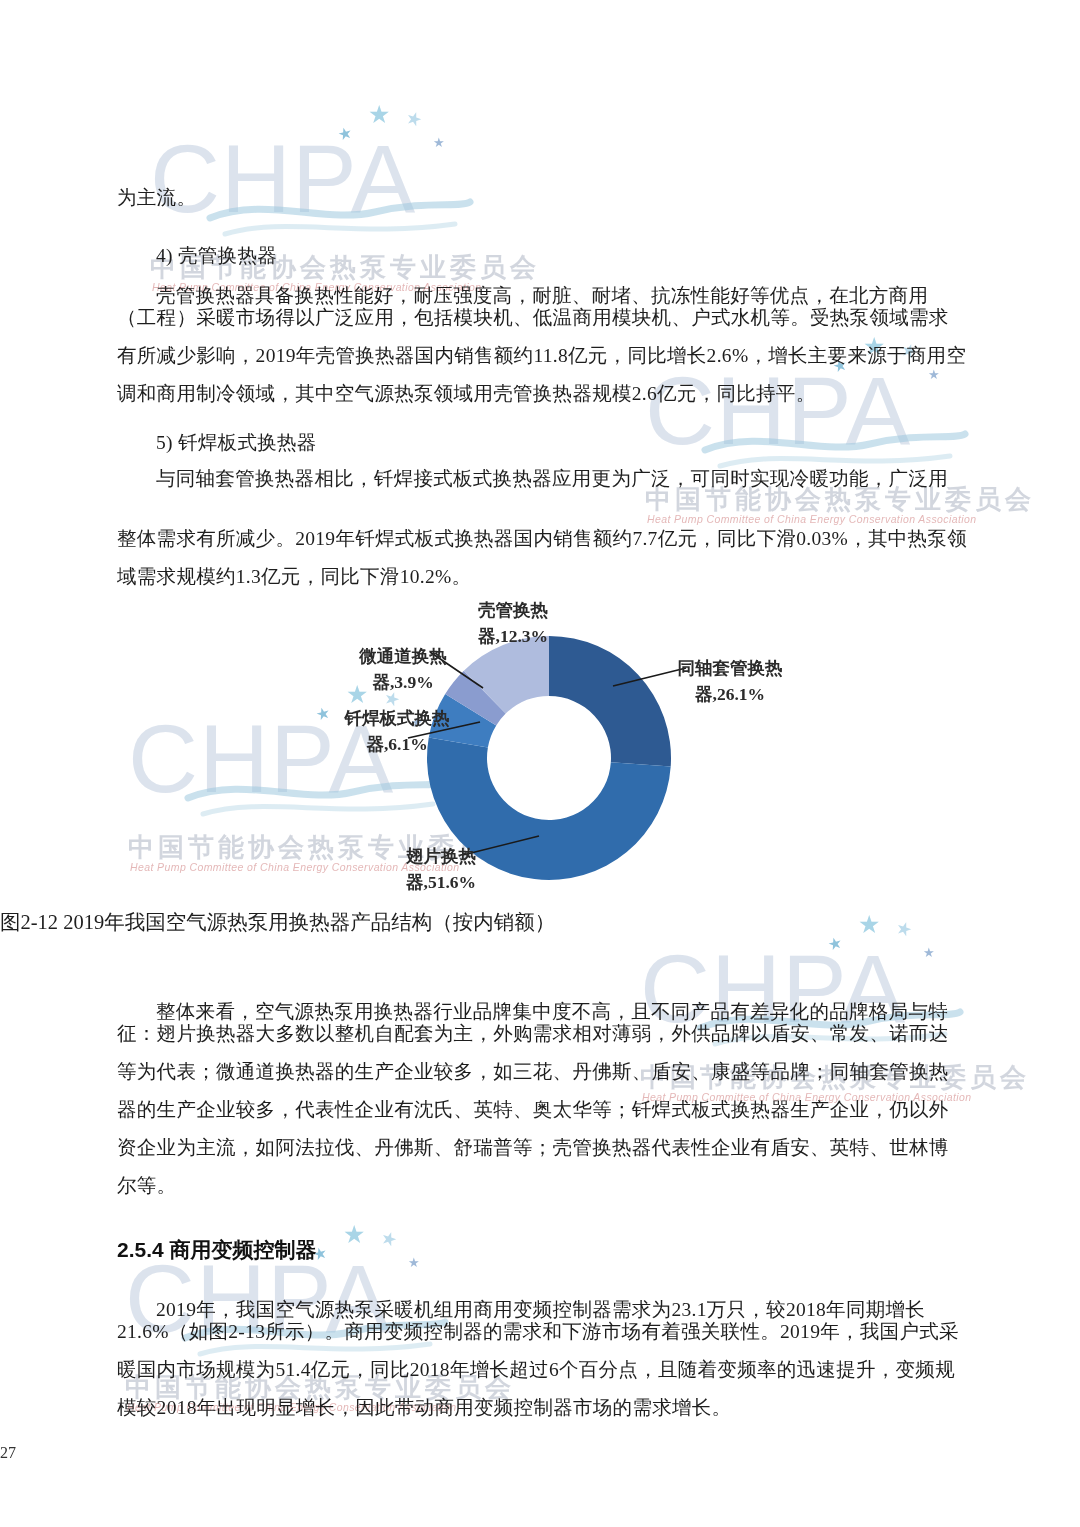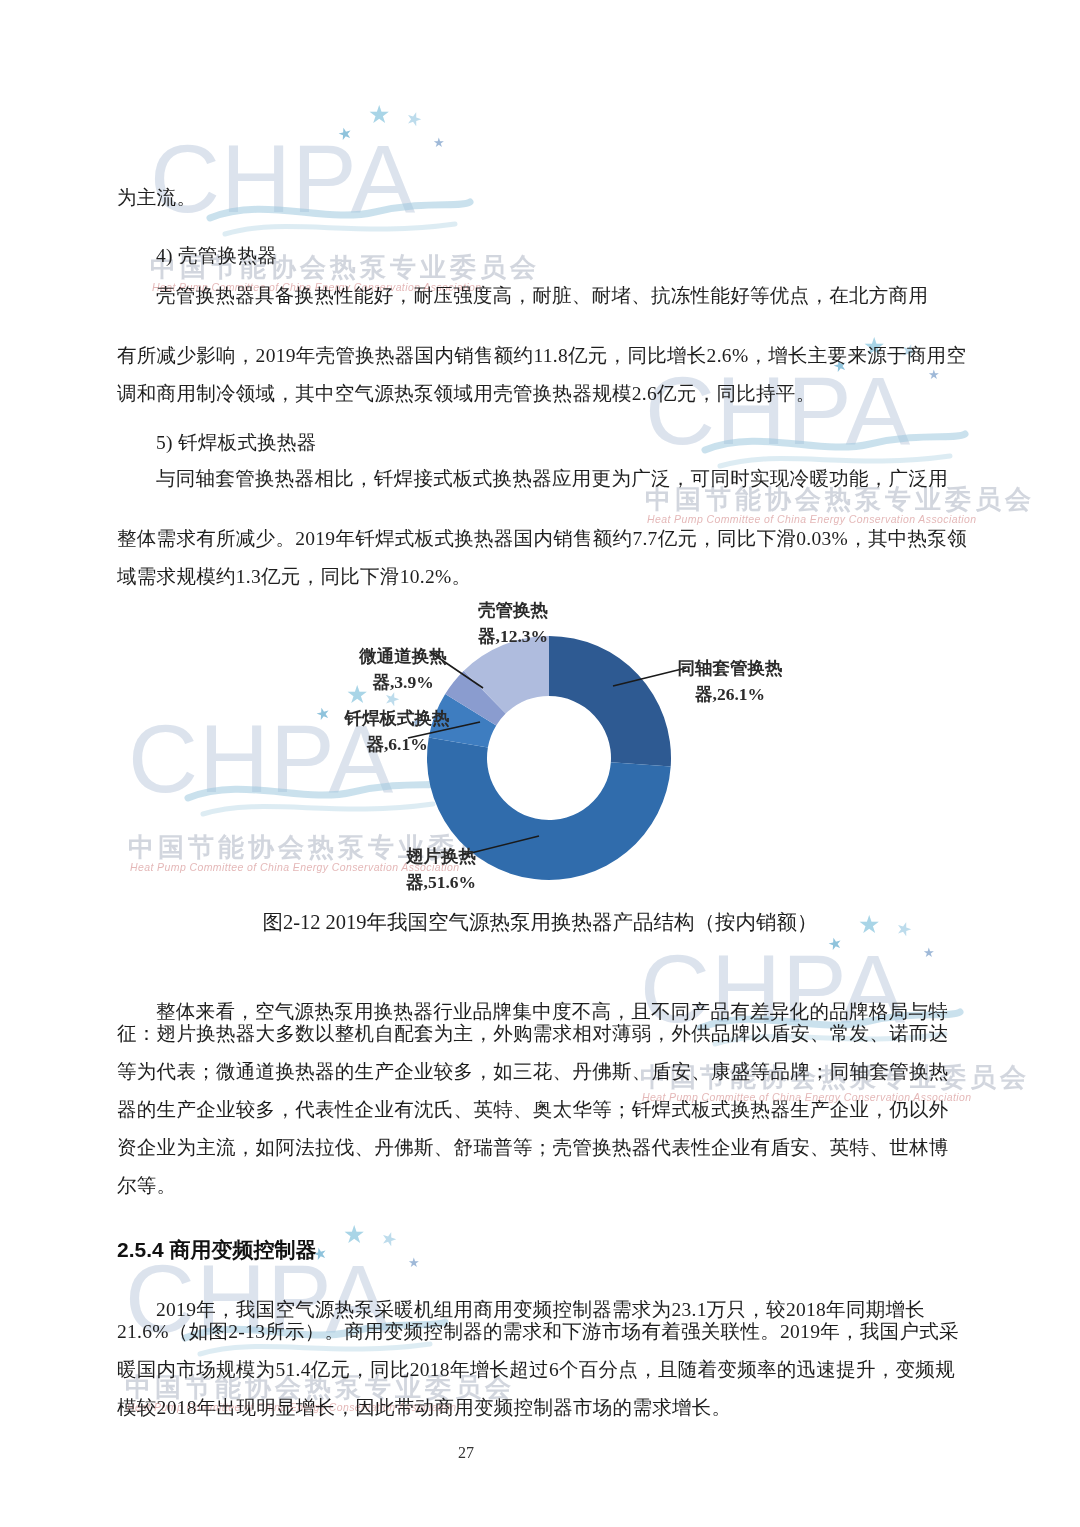--- a/index.html
+++ b/index.html
@@ -12,25 +12,25 @@
   .tl{
     position:absolute;left:117px;font-size:19.5px;color:#1e1e1e;
     white-space:nowrap;z-index:2;letter-spacing:0.3px;line-height:26px;
   }
   .ind{padding-left:39px;margin-top:16px;}
   .heading{
     position:absolute;left:117px;font-size:21px;font-weight:bold;color:#111;
     font-family:"Liberation Sans","DejaVu Sans",sans-serif;z-index:2;white-space:nowrap;
   }
   .caption{
-    position:absolute;left:0;width:1080px;text-align:center;
+    position:absolute;left:0;width:1080px;
     font-size:20.5px;color:#1e1e1e;z-index:2;
   }
   .pagenum{
-    position:absolute;left:0;width:932px;text-align:center;top:1444px;
+    position:absolute;left:0;width:932px;text-align:left;top:1444px;
     font-size:16px;color:#333;z-index:2;
   }
   
   .wm{position:absolute;z-index:0;width:470px;height:200px;pointer-events:none;}
   .wm-brand{
     position:absolute;left:0;top:12px;line-height:1;
     font-family:"Liberation Sans","DejaVu Sans",sans-serif;font-weight:normal;
     font-size:97px;letter-spacing:1px;color:rgba(139,161,196,0.30);
   }
   .wm-wave{position:absolute;left:55px;top:72px;}
@@ -138,20 +138,21 @@
       <path d="M20 44 C 80 26, 150 48, 250 34" stroke="#bcd9e8" stroke-width="5" fill="none" stroke-linecap="round" opacity="0.5"></path>
     </svg>
     <div class="wm-cn">中国节能协会热泵专业委员会</div>
     <div class="wm-en">Heat Pump Committee of China Energy Conservation Association</div>
   </div>
 
   <div class="tl" style="top:185px">为主流。</div>
   <div class="tl item ind" style="top:227px">4) 壳管换热器</div>
 
   <div class="tl ind" style="top:267px">壳管换热器具备换热性能好，耐压强度高，耐脏、耐堵、抗冻性能好等优点，在北方商用</div>
+  <div class="tl" style="top:305px">（工程）采暖市场得以广泛应用，包括模块机、低温商用模块机、户式水机等。受热泵领域需求</div>
   <div class="tl" style="top:343px">有所减少影响，2019年壳管换热器国内销售额约11.8亿元，同比增长2.6%，增长主要来源于商用空</div>
   <div class="tl" style="top:381px">调和商用制冷领域，其中空气源热泵领域用壳管换热器规模2.6亿元，同比持平。</div>
 
   <div class="tl item ind" style="top:414px">5) 钎焊板式换热器</div>
 
   <div class="tl ind" style="top:450px">与同轴套管换热器相比，钎焊接式板式换热器应用更为广泛，可同时实现冷暖功能，广泛用</div>
   <div class="tl" style="top:526px">整体需求有所减少。2019年钎焊式板式换热器国内销售额约7.7亿元，同比下滑0.03%，其中热泵领</div>
   <div class="tl" style="top:564px">域需求规模约1.3亿元，同比下滑10.2%。</div>
 
   <div class="chart">

